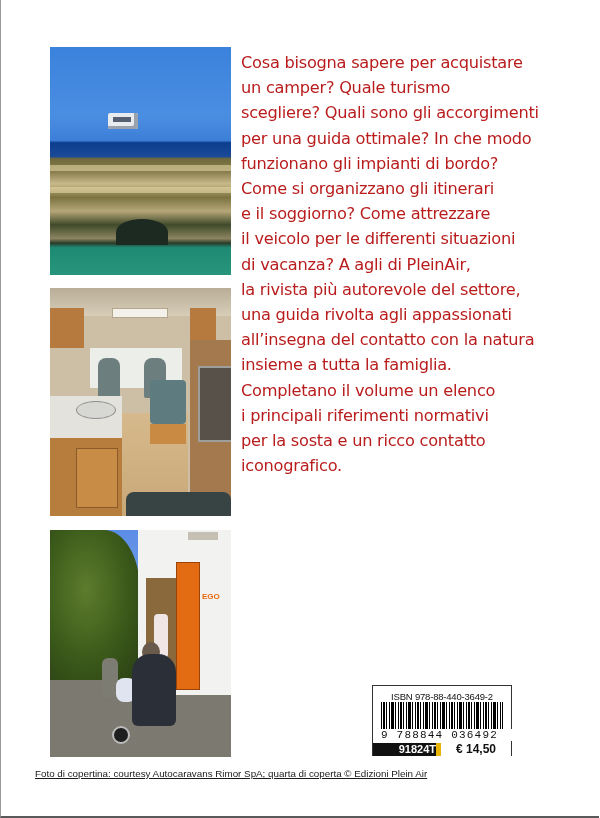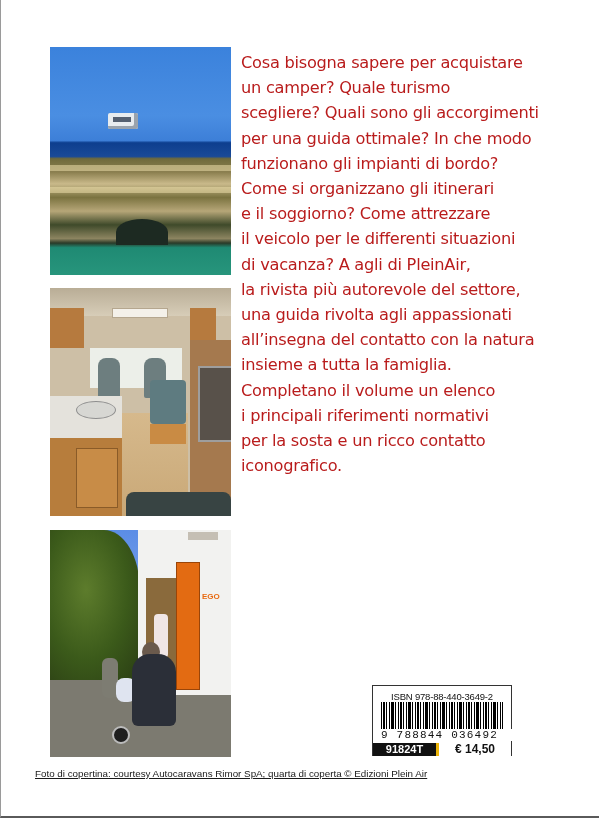--- a/index.html
+++ b/index.html
@@ -93,26 +93,26 @@
         #fff 6px 8px, #000 8px 9px, #fff 9px 10px, #000 10px 13px, #fff 13px 14px,
         #000 14px 15px, #fff 15px 17px);
     }
     .ean-digits {
       position: absolute; left: 6px; top: 43px; width: 134px;
       font: 11px "Liberation Mono", monospace; color: #111; letter-spacing: 1.2px; background: #fff;
       padding-left: 2px;
     }
     .code-cell {
       position: absolute; left: 0; top: 57px; width: 63px; height: 13px; background: #111;
-      color: #fff; font: bold 11px "Liberation Sans", sans-serif; text-align: center; line-height: 13px;
+      color: #fff; font: bold 11px "Liberation Sans", sans-serif; text-align: right; line-height: 13px;
     }
     .price-cell {
       position: absolute; left: 63px; top: 57px; width: 75px; height: 13px; background: #fff;
       color: #111; font: bold 12px "Liberation Sans", sans-serif; text-align: center; line-height: 13px;
-      border-left: 3px solid #eab308; box-sizing: border-box;
+      border-left: 5px solid #eab308; box-sizing: border-box;
     }
     .credits {
       position: absolute; left: 35px; top: 768px;
       font: 9.8px "Liberation Sans", sans-serif; color: #1a1a1a; white-space: nowrap; text-decoration: underline;
     }
   </style>
 </head>
 <body>
 
 <div class="page-frame"></div>

